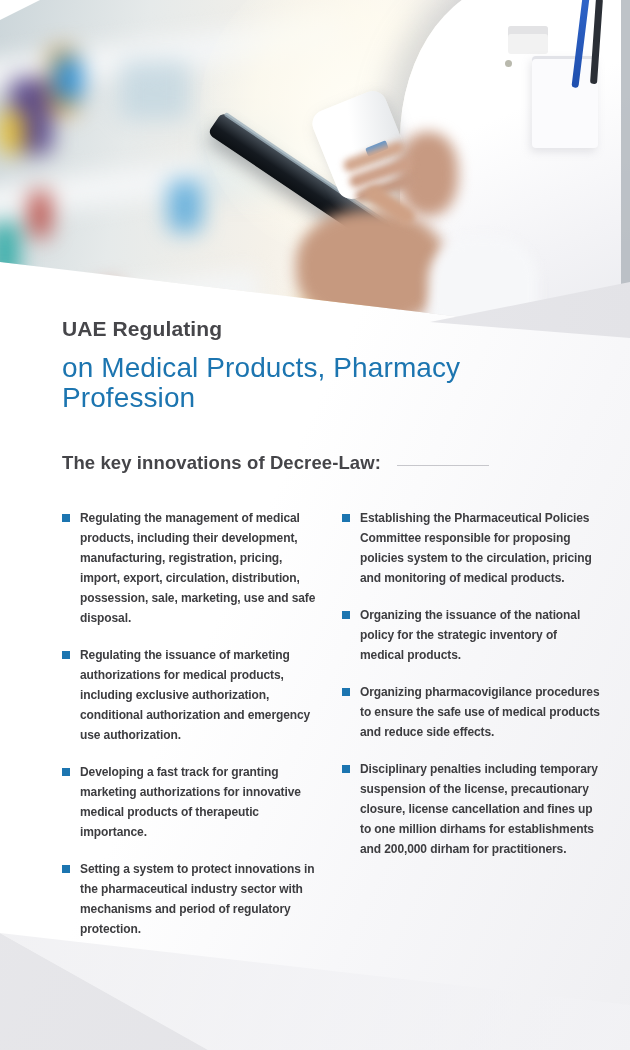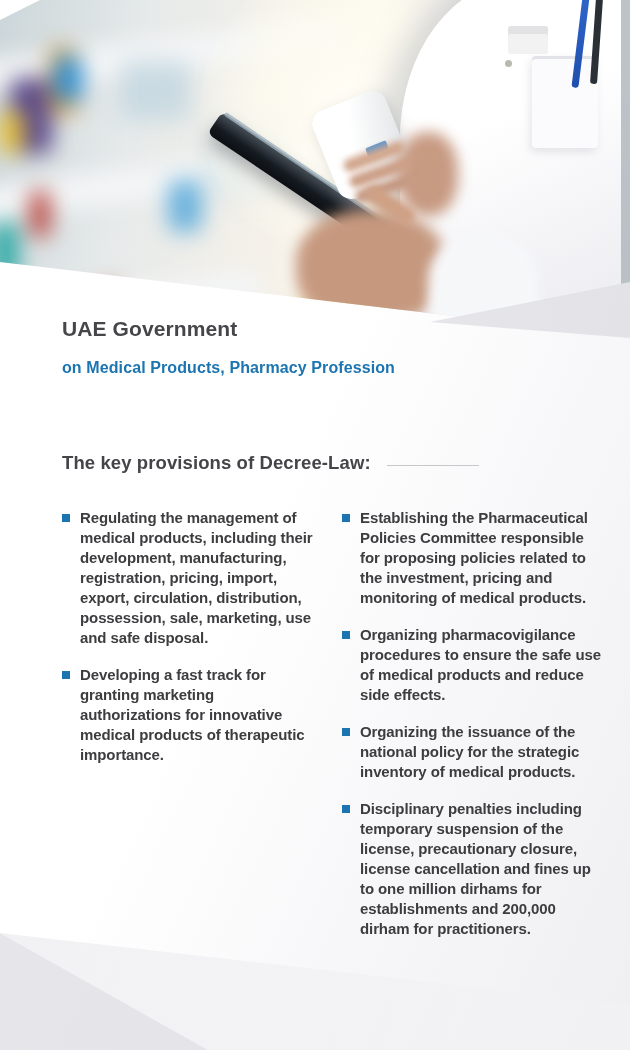--- a/index.html
+++ b/index.html
@@ -89,34 +89,34 @@
   .facet-bottom-dark { left:0; top:0; width:630px; height:1050px;
       clip-path:polygon(0 933px,208px 1050px,0 1050px);
       background:linear-gradient(115deg,#e9e9ec,#e2e2e6); }
   .facet-bottom-light { left:0; top:0; width:630px; height:1050px;
       clip-path:polygon(0 933px,208px 1050px,630px 1050px,630px 1005px);
       background:linear-gradient(100deg,rgba(238,238,241,.9),rgba(243,243,246,.55)); }
 
   
   .titleblock { position:absolute; left:62px; top:314px; width:500px; }
   .t-gray { color:#46464a; font-size:21px; font-weight:bold; line-height:30px; letter-spacing:.1px; }
-  .t-blue { color:#1c75b0; font-size:16px; font-weight:bold; line-height:30px; letter-spacing:.1px; }
+  .t-blue { color:#1c75b0; font-size:28px; font-weight:normal; line-height:30px; letter-spacing:.1px; }
   .t-blue.first { margin-top:9px; }
 
   .keyline { position:absolute; left:62px; top:452px; display:flex; align-items:center; }
   .key-heading { color:#454549; font-size:18.5px; font-weight:bold; letter-spacing:.1px; }
   .key-rule { width:92px; height:1px; background:#c7c7cc; margin-left:16px; margin-top:4px; }
 
   .columns { position:absolute; left:62px; top:508px; display:flex; gap:26px; }
   .col { display:flex; flex-direction:column; }
   .col.left  { width:254px; }
   .col.right { width:262px; }
   .item { display:flex; gap:10px; margin-bottom:17px; }
   .sq { width:8px; height:8px; background:#1c75b0; margin-top:6px; flex-shrink:0; }
-  .itxt { color:#3d3d40; font-size:15px; line-height:20px; font-weight:bold; letter-spacing:-0.1px; }
+  .itxt { color:#3d3d40; font-size:12px; line-height:20px; font-weight:bold; letter-spacing:-0.1px; }
 </style>
 </head>
 <body>
 
 <div class="page">
 
   <div class="hero">
     <div class="blurwrap">
       <div class="shelf s1"></div>
       <div class="shelf s2"></div>
@@ -154,53 +154,61 @@
     <div class="thumb"></div>
     <div class="cuff"></div>
     <div class="corner-cut"></div>
   </div>
 
   <div class="facet facet-right-top"></div>
   <div class="facet facet-bottom-light"></div>
   <div class="facet facet-bottom-dark"></div>
 
   <div class="titleblock">
-    <div class="t-gray">UAE Government</div>
+    <div class="t-gray">UAE Regulating</div>
     <div class="t-blue first">on Medical Products, Pharmacy Profession</div>
   </div>
 
   <div class="keyline">
-    <span class="key-heading">The key provisions of Decree-Law:</span>
+    <span class="key-heading">The key innovations of Decree-Law:</span>
     <span class="key-rule"></span>
   </div>
 
   <div class="columns">
     <div class="col left">
       <div class="item">
         <span class="sq"></span>
         <span class="itxt">Regulating the management of medical products, including their development, manufacturing, registration, pricing, import, export, circulation, distribution, possession, sale, marketing, use and safe disposal.</span>
       </div>
       <div class="item">
         <span class="sq"></span>
+        <span class="itxt">Regulating the issuance of marketing authorizations for medical products, including exclusive authorization, conditional authorization and emergency use authorization.</span>
+      </div>
+      <div class="item">
+        <span class="sq"></span>
         <span class="itxt">Developing a fast track for granting marketing authorizations for innovative medical products of therapeutic importance.</span>
+      </div>
+      <div class="item">
+        <span class="sq"></span>
+        <span class="itxt">Setting a system to protect innovations in the pharmaceutical industry sector with mechanisms and period of regulatory protection.</span>
       </div>
     </div>
     <div class="col right">
       <div class="item">
         <span class="sq"></span>
-        <span class="itxt">Establishing the Pharmaceutical Policies Committee responsible for proposing policies related to the investment, pricing and monitoring of medical products.</span>
+        <span class="itxt">Establishing the Pharmaceutical Policies Committee responsible for proposing policies system to the circulation, pricing and monitoring of medical products.</span>
+      </div>
+      <div class="item">
+        <span class="sq"></span>
+        <span class="itxt">Organizing the issuance of the national policy for the strategic inventory of medical products.</span>
       </div>
       <div class="item">
         <span class="sq"></span>
         <span class="itxt">Organizing pharmacovigilance procedures to ensure the safe use of medical products and reduce side effects.</span>
       </div>
       <div class="item">
         <span class="sq"></span>
-        <span class="itxt">Organizing the issuance of the national policy for the strategic inventory of medical products.</span>
-      </div>
-      <div class="item">
-        <span class="sq"></span>
         <span class="itxt">Disciplinary penalties including temporary suspension of the license, precautionary closure, license cancellation and fines up to one million dirhams for establishments and 200,000 dirham for practitioners.</span>
       </div>
     </div>
   </div>
 
 </div>
 
 </body></html>

